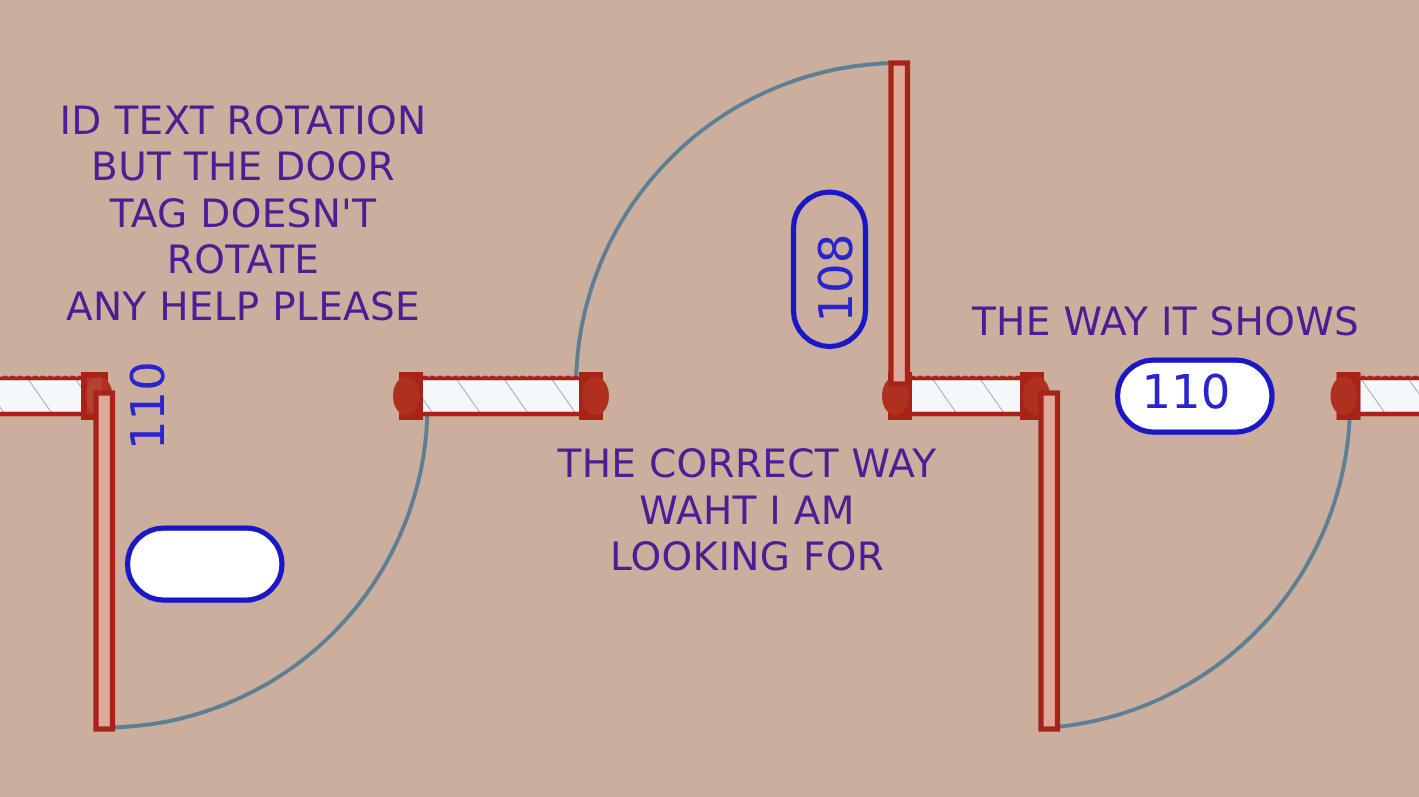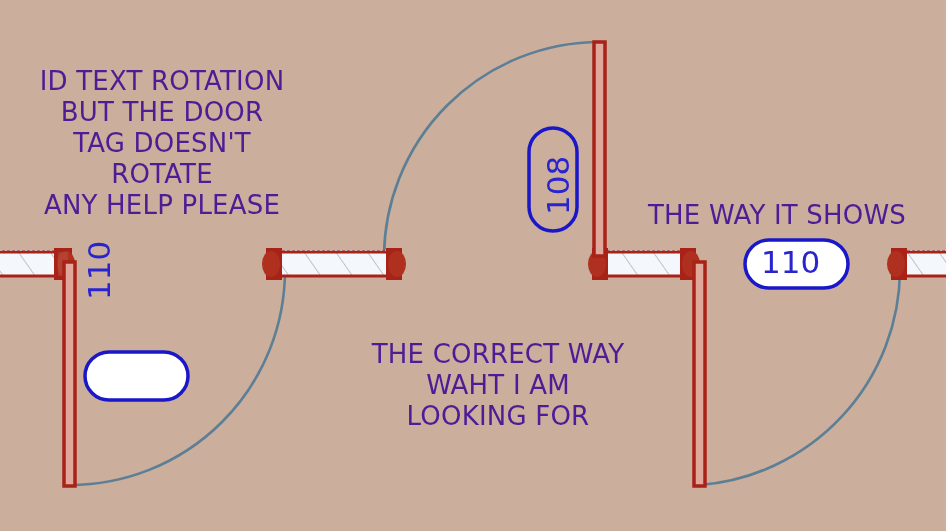--- a/index.html
+++ b/index.html
@@ -27,21 +27,21 @@
     color: #4c1d95;
     font-family: "DejaVu Sans", sans-serif;
     font-size: 26px;
     line-height: 31px;
     letter-spacing: 0.2px;
     text-align: center;
     white-space: pre;
     user-select: none;
   }
   #anno-left  { left: 22px;  top: 66px;  width: 280px; }
-  #anno-mid   { left: 338px; top: 295px; width: 320px; margin-top: 44px; }
+  #anno-mid   { left: 338px; top: 295px; width: 320px; }
   #anno-right { left: 648px; top: 200px; width: 300px; text-align: left; }
 
   .tag-text {
     position: absolute;
     color: #2a24cf;
     font-family: "DejaVu Sans", sans-serif;
     font-size: 30px;
     line-height: 30px;
     white-space: pre;
     user-select: none;

